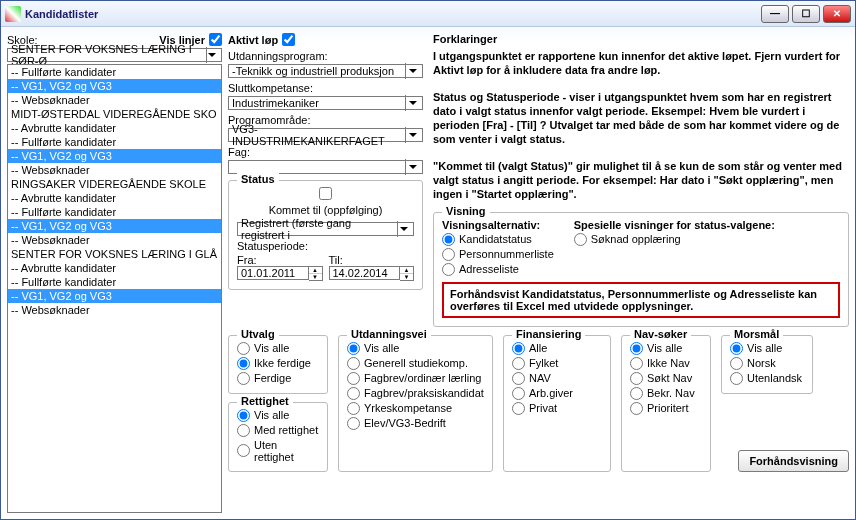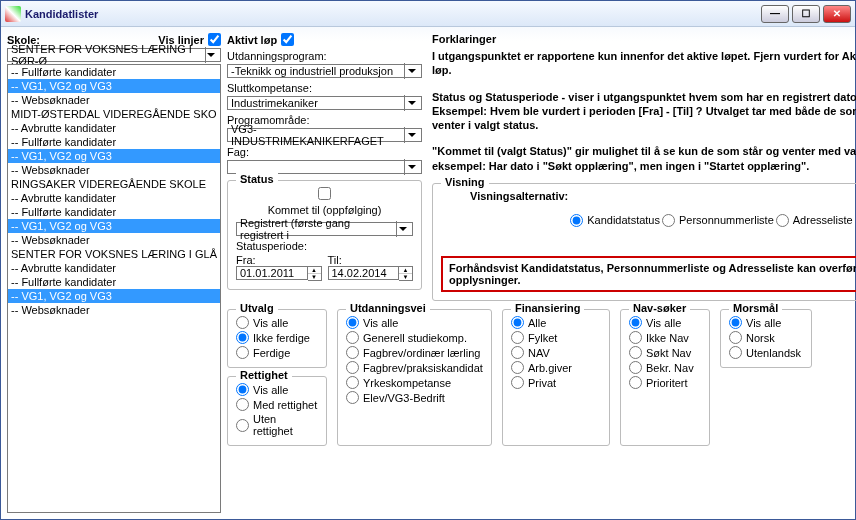--- a/index.html
+++ b/index.html
@@ -9,21 +9,21 @@
 .titlebar .icon { width: 16px; height: 16px; margin-right: 4px; background: linear-gradient(45deg,#d33,#fff,#3d3); border-radius:2px; }
 .titlebar .title { font-weight: bold; color: #1a1a6a; flex: 1; }
 .winbtns { display: flex; gap: 3px; }
 .winbtn { width: 28px; height: 18px; border: 1px solid #666; border-radius: 3px; display:flex; align-items:center; justify-content:center; font-size:10px; font-weight:bold; }
 .winbtn.min { background: linear-gradient(#fff,#ccd); }
 .winbtn.max { background: linear-gradient(#fff,#ccd); }
 .winbtn.close { background: linear-gradient(#f88,#c11); color:#fff; }
 .body { display: flex; padding: 6px; gap: 6px; height: calc(100% - 26px); }
 .left { width: 215px; display:flex; flex-direction:column; }
 .left-head { display:flex; align-items:center; margin-bottom:2px; }
-.left-head .lbl { font-weight:bold; flex:1; }
+.left-head .lbl { font-weight:normal; flex:1; }
 .left-head .vis { font-weight:bold; margin-right:4px; }
 .left-head input[type=checkbox] { margin:0; }
 .combo, .textbox { width: 100%; height: 14px; border: 1px solid #7a7a7a; background: #fff; padding: 0 3px; display:flex; align-items:center; justify-content:space-between; }
 .combo .arrow { width:14px; height:16px; border-left:1px solid #7a7a7a; display:flex; align-items:center; justify-content:center; }
 .arrow svg { width:8px; height:8px; }
 .list { flex:1; border:1px solid #7a7a7a; background:#fff; margin-top:2px; overflow:hidden; }
 .list-item { padding: 1px 3px; white-space:nowrap; overflow:hidden; cursor:default; }
 .list-item.sel { background:#3399ff; color:#fff; }
 .mid { width: 195px; display:flex; flex-direction:column; gap:2px; }
 .section-label { font-weight:bold; display:flex; align-items:center; gap:4px; }
@@ -41,21 +41,21 @@
 .date-input .spin div:last-child { border-bottom:none; }
 .right { flex:1; display:flex; flex-direction:column; gap:4px; }
 .right .heading { font-weight:bold; }
 .right p { line-height:1.3; }
 .radio-group { display:flex; flex-direction:column; gap:2px; }
 .radio { display:flex; align-items:center; gap:4px; }
 .radio input { margin:0; }
 .btn { border:1px solid #7a7a7a; background:linear-gradient(#fff,#e4e4e4); padding:4px 10px; border-radius:3px; font-weight:bold; cursor:pointer; }
 .red-box { border:2px solid #c00; padding:4px 6px; }
 .visning-row { display:flex; gap:20px; }
-.visning-col { display:flex; flex-direction:row; gap:2px;margin-left:29px; }
+.visning-col { display:flex; flex-direction:column; gap:2px; }
 .spes-head { font-weight:bold; }
 .spes-row { display:flex; gap:20px; }
 .lower { display:flex; gap:10px; }
 </style>
 </head>
 <body>
 
 <div class="window">
   <div class="titlebar">
     <div class="icon"></div>

